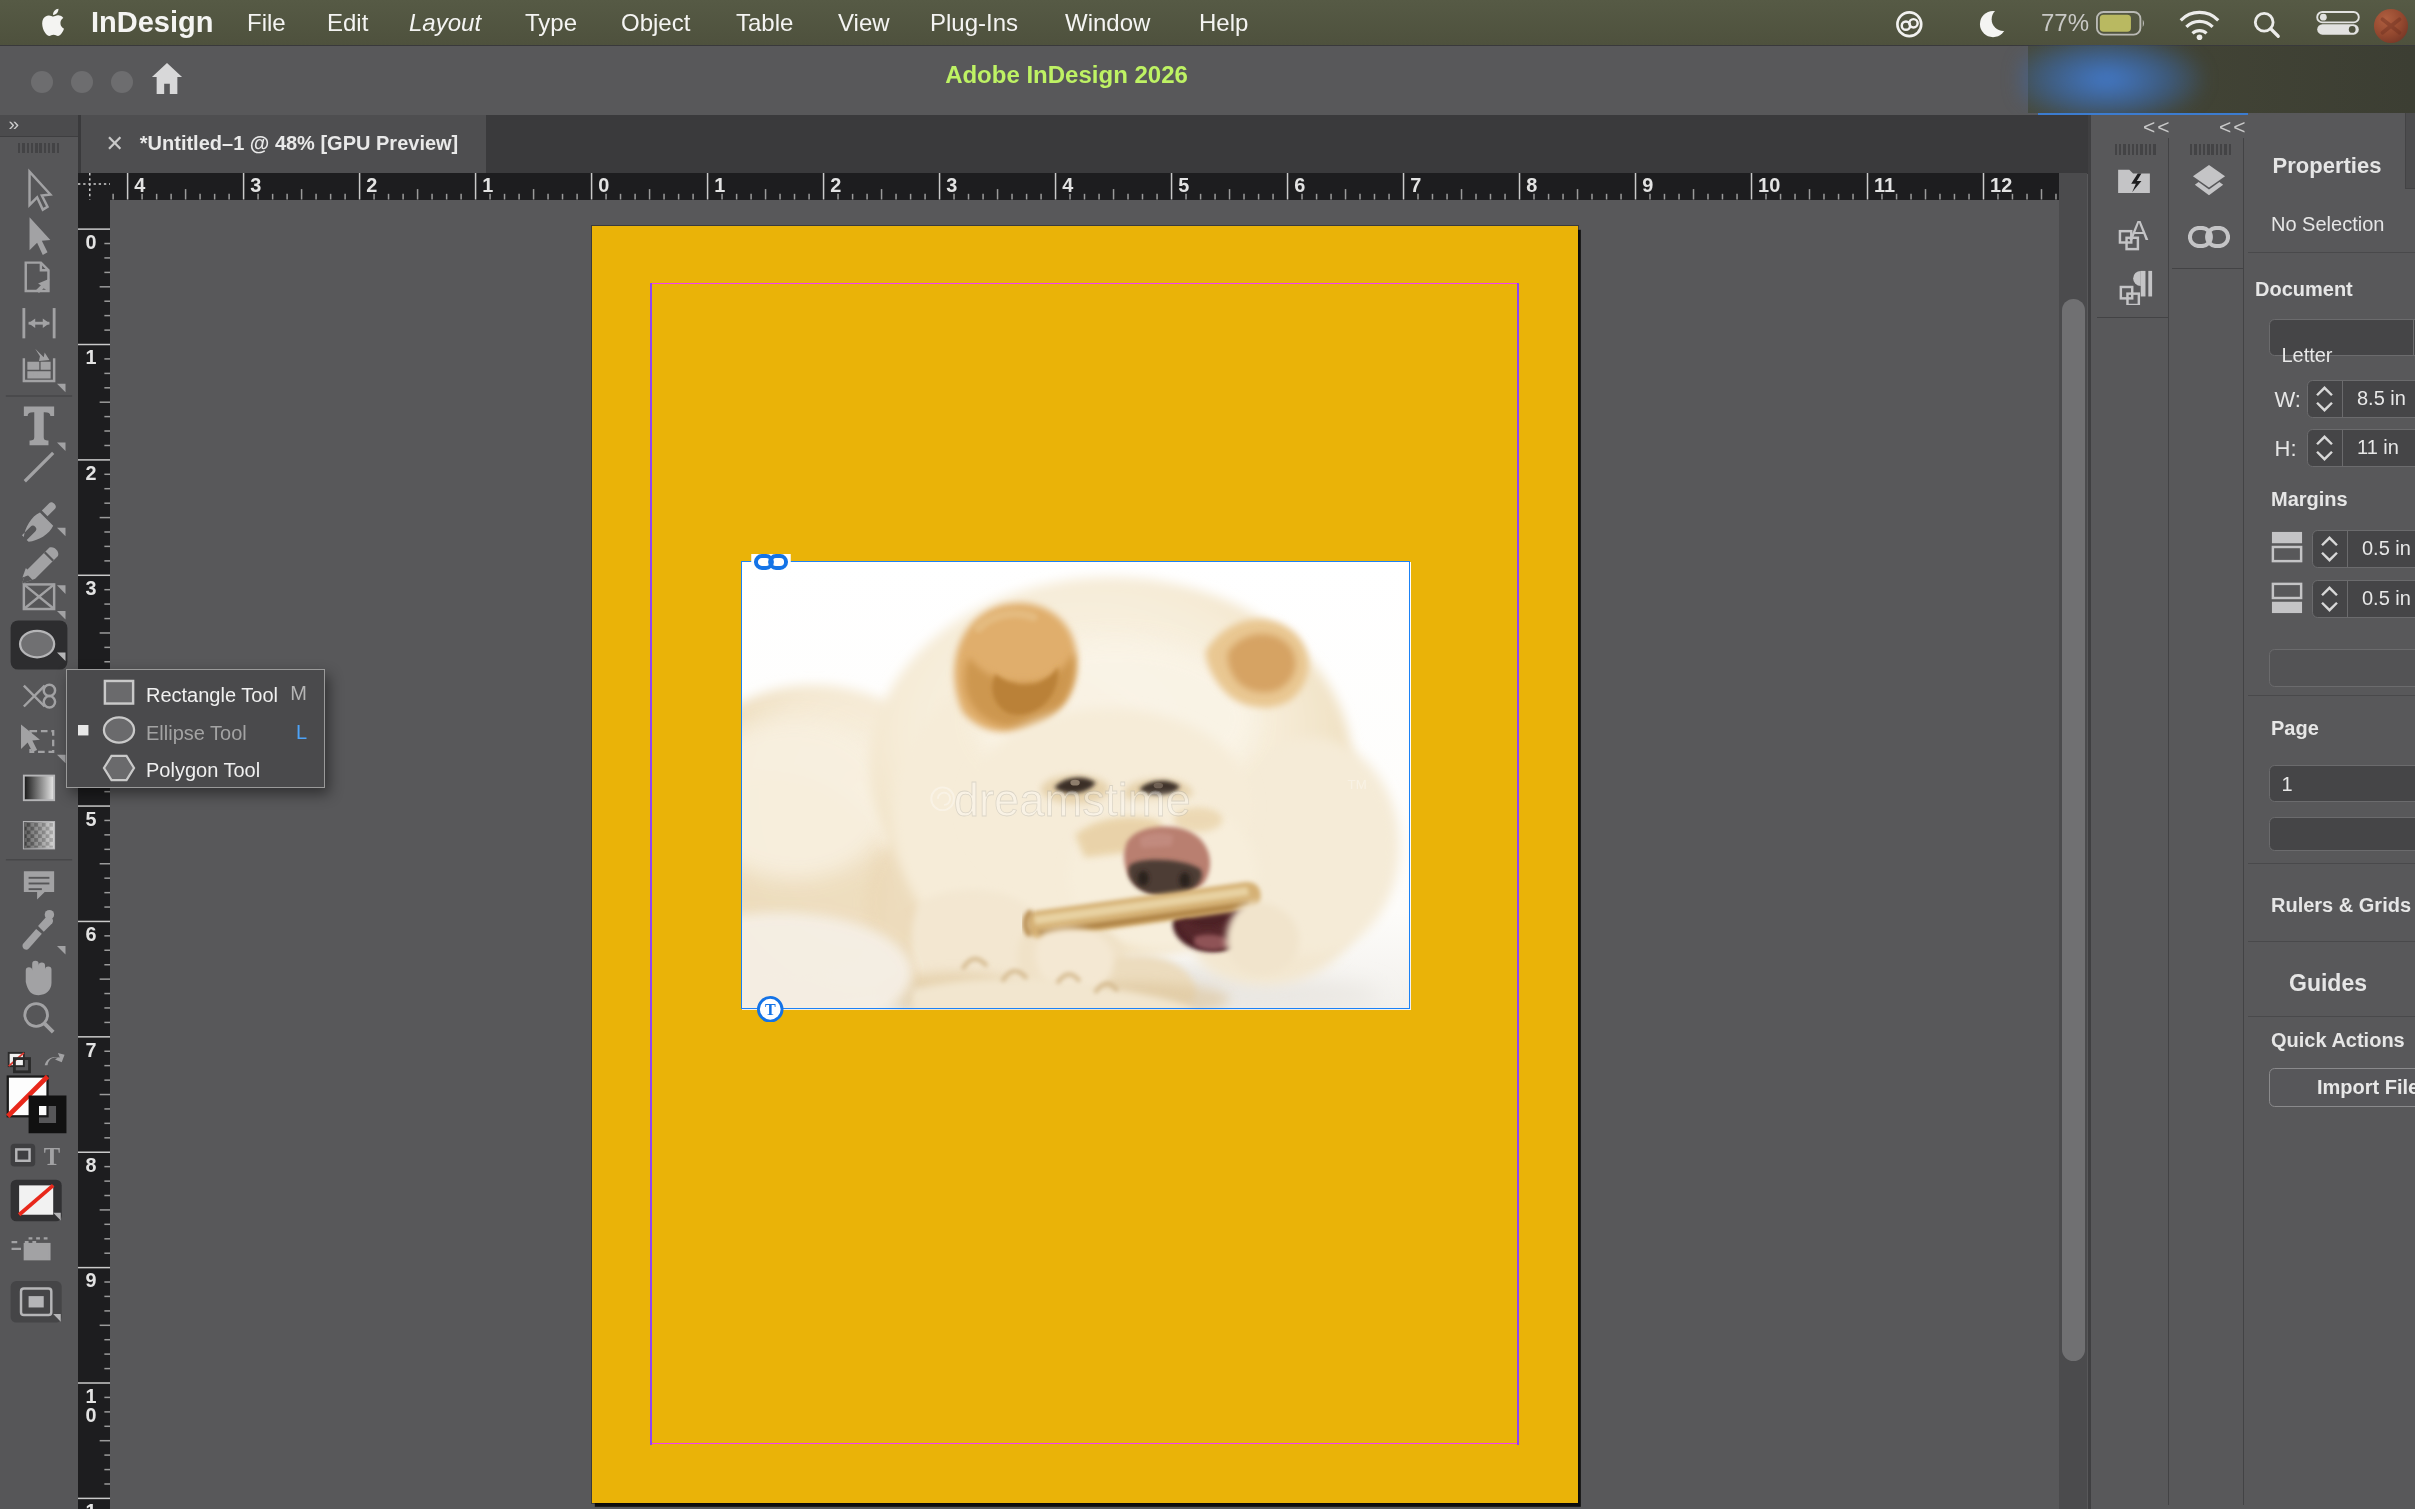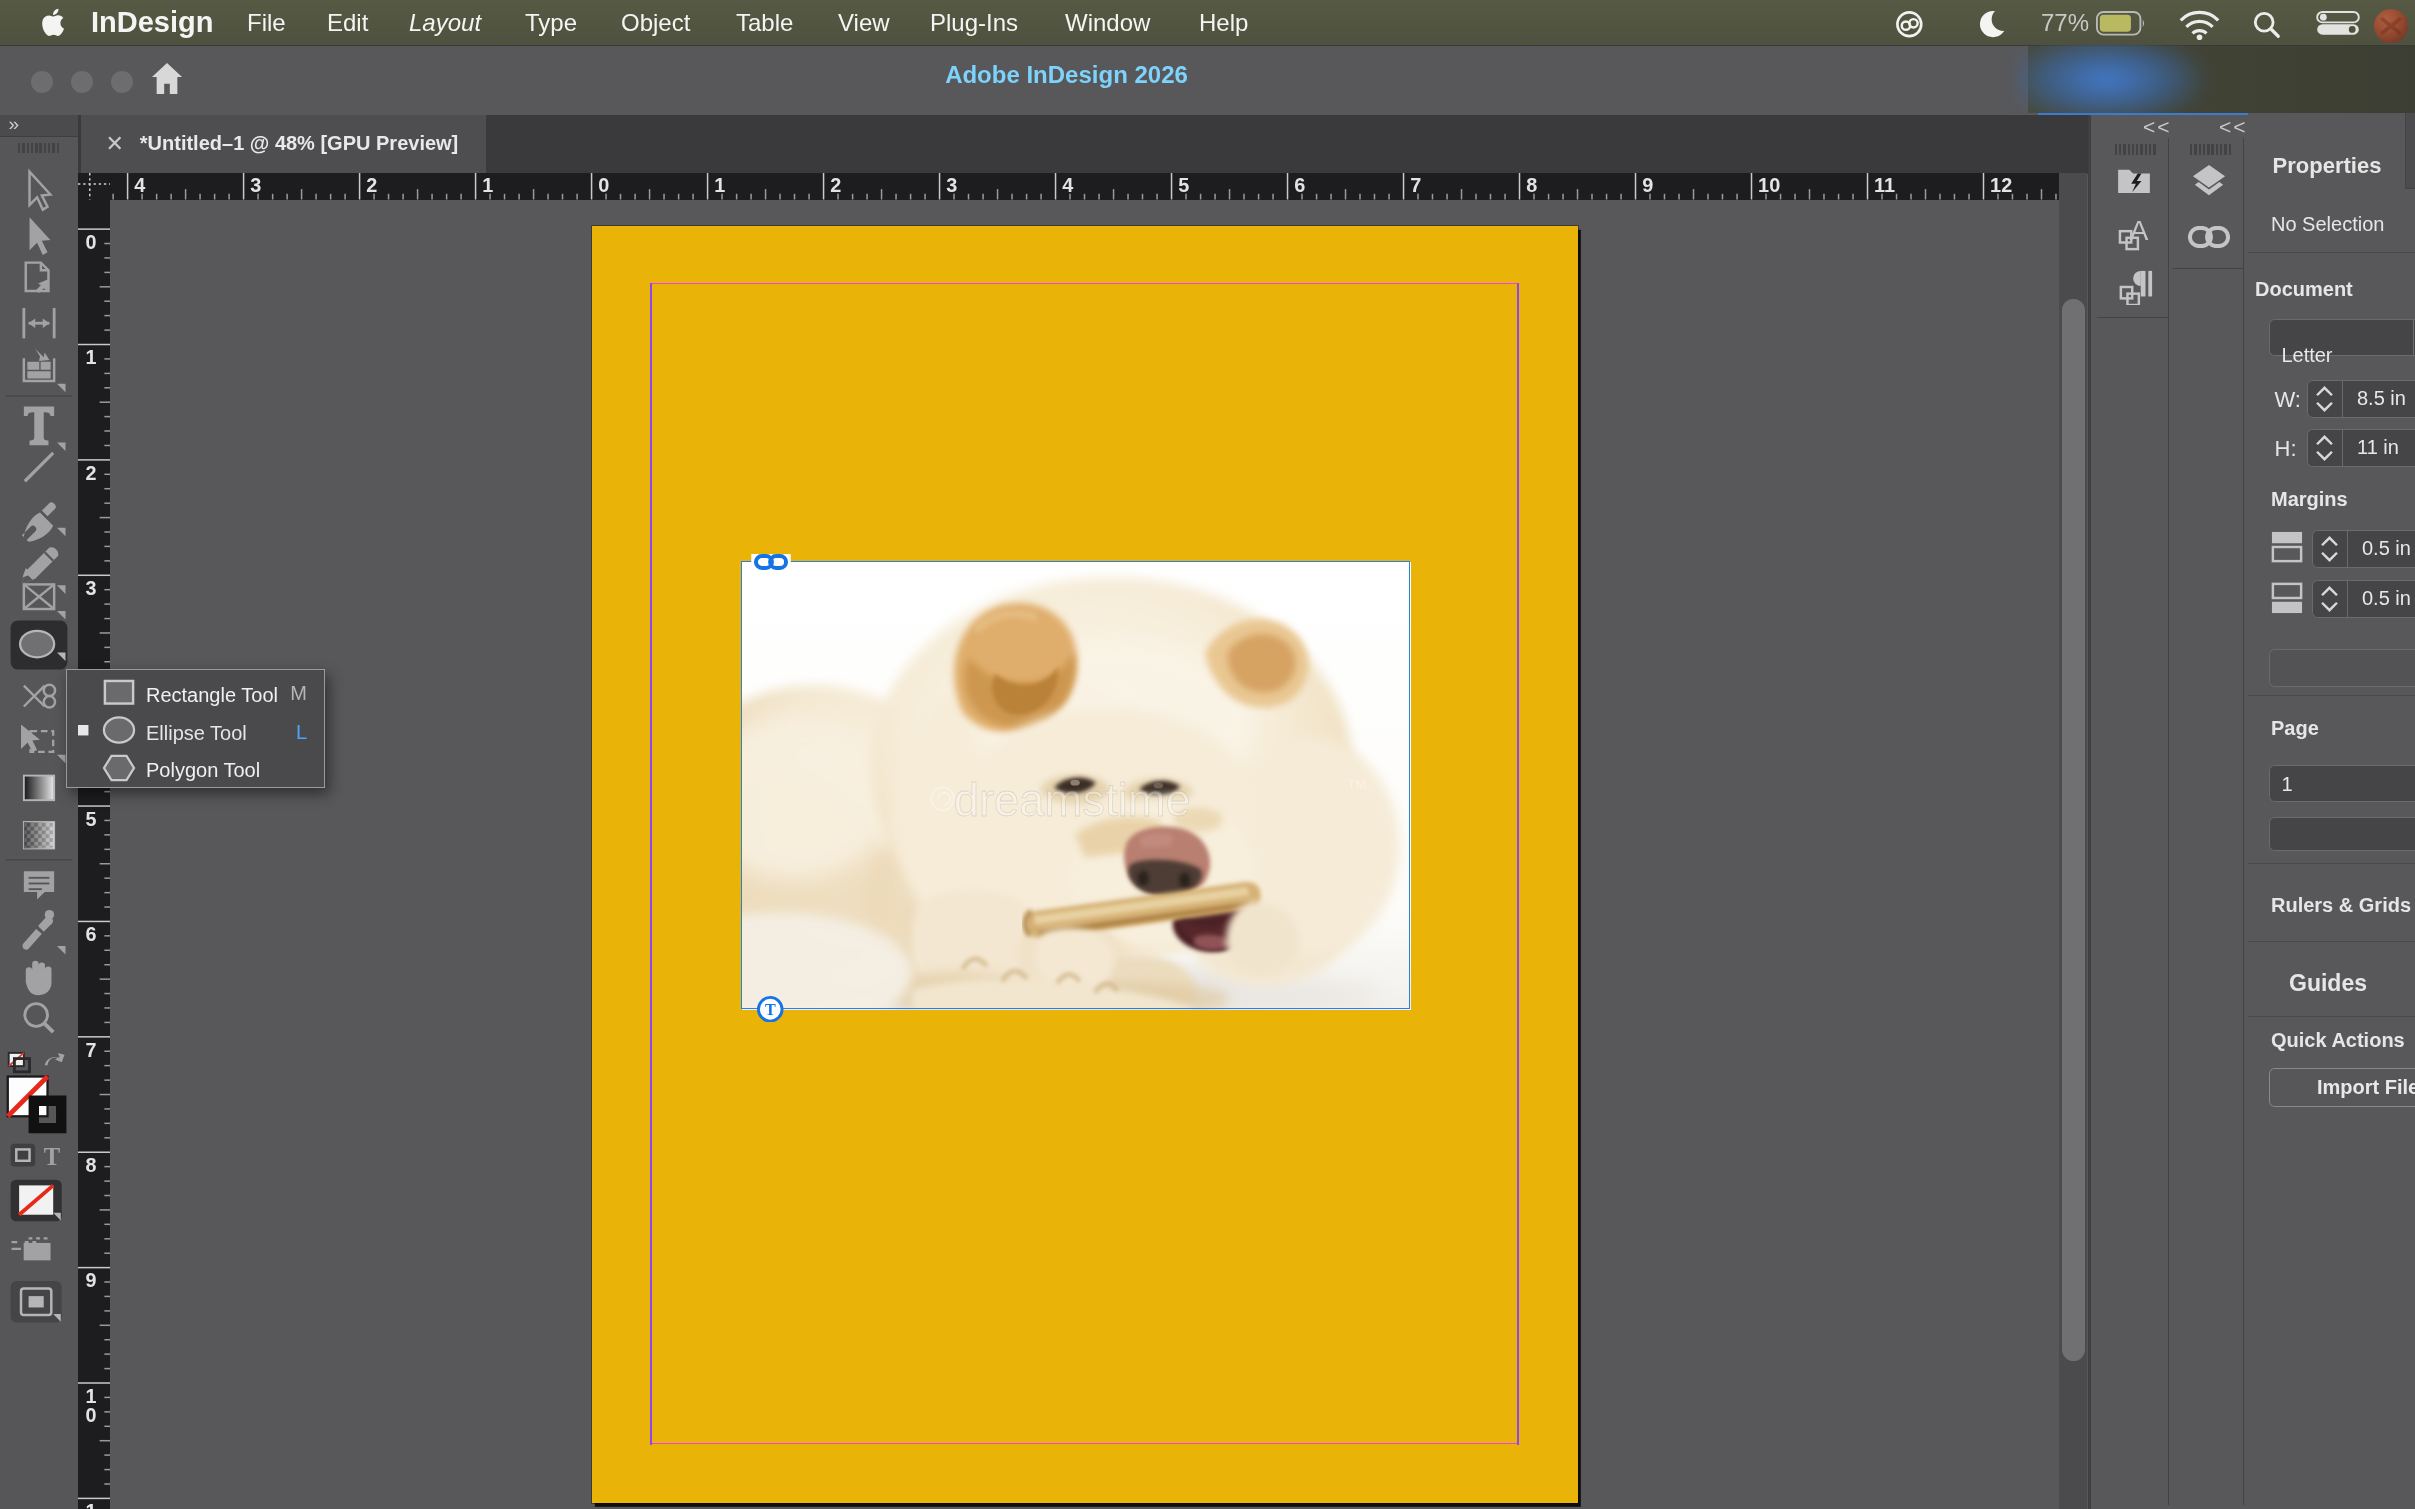--- a/index.html
+++ b/index.html
@@ -10,21 +10,21 @@
 
   
   #menubar { position:absolute; left:0; top:0; width:2415px; height:45px;
     background:linear-gradient(180deg,#565a45 0%,#4e513d 100%); color:#fff; }
   #menubar .mi { position:absolute; top:0; height:45px; line-height:45px; font-size:24px; color:#f4f4f2; }
   
   #titlebar { position:absolute; left:0; top:45px; width:2415px; height:69px; background:#58585a;
     border-top:1.9px solid #39393b; }
   #titlebar .light { position:absolute; top:24.6px; width:22px; height:22px; border-radius:50%; background:#6d6d6f; }
   #wintitle { position:absolute; top:15px; left:0; width:2133px; text-align:center; font-size:24px;
-    font-weight:bold; color:#7dd3fc; }
+    font-weight:bold; color:#bef264; }
   #tbright { position:absolute; right:0; top:0; width:387px; height:67px;
     background:linear-gradient(90deg,#474a3c 0%,#414335 45%,#3c3e33 100%); }
   #blueblob { position:absolute; left:2016px; top:-11.4px; width:189px; height:87px;
     background:radial-gradient(ellipse at 48% 52%, rgba(66,124,210,0.95) 0%, rgba(58,108,180,0.55) 45%, rgba(60,100,160,0) 75%);
     filter:blur(7.6px); }
 
   
   #toolbar { position:absolute; left:0; top:115px; width:78px; height:1395px; background:#565658; }
   #toolhead { position:absolute; left:0; top:0; width:78px; height:22px; background:#4b4b4d; border-bottom:0.9px solid #3e3e40; }
 
@@ -826,21 +826,21 @@
       <span class="lab">Rectangle Tool</span>
       <span class="key">M</span>
     </div>
     <div class="row" style="top:42px;">
       <svg class="abs" style="left:11.4px; top:13.2px;" width="11.4" height="11.4" viewBox="0 0 12 12">
           <rect width="11" height="11" fill="#e8e8e8"></rect>
         </svg>
       <svg class="abs" style="left:34px; top:1.9px;" width="36" height="32" viewBox="0 0 38 34">
         <ellipse cx="19" cy="17" rx="16" ry="13.5" fill="#6a6a6c" stroke="#c9c9c9" stroke-width="2.4"></ellipse>
       </svg>
-      <span class="lab" style="color:#e5e5e5;">Ellipse Tool</span>
+      <span class="lab" style="color:#a3a3a3;">Ellipse Tool</span>
       <span class="key" style="color:#4da3f8;">L</span>
     </div>
     <div class="row" style="top:79px;">
       <svg class="abs" style="left:34px; top:3.8px;" width="36" height="30" viewBox="0 0 38 32">
         <polygon points="11,3 27,3 35,16 27,29 11,29 3,16" fill="#6a6a6c" stroke="#c9c9c9" stroke-width="2.4"></polygon>
       </svg>
       <span class="lab">Polygon Tool</span>
     </div>
   </div>
 

